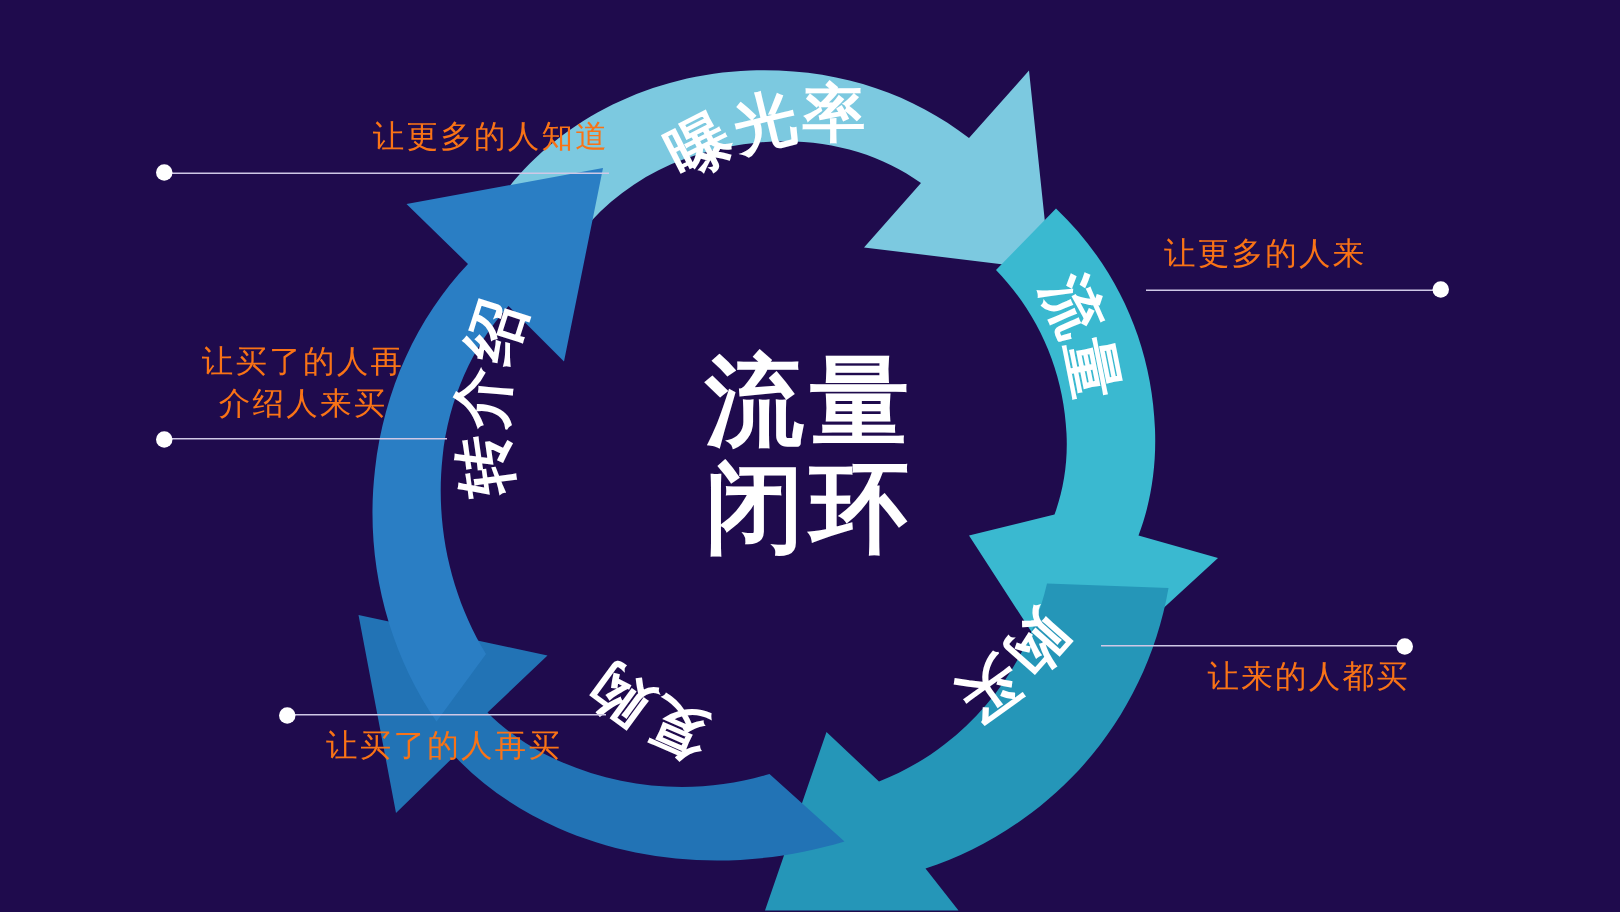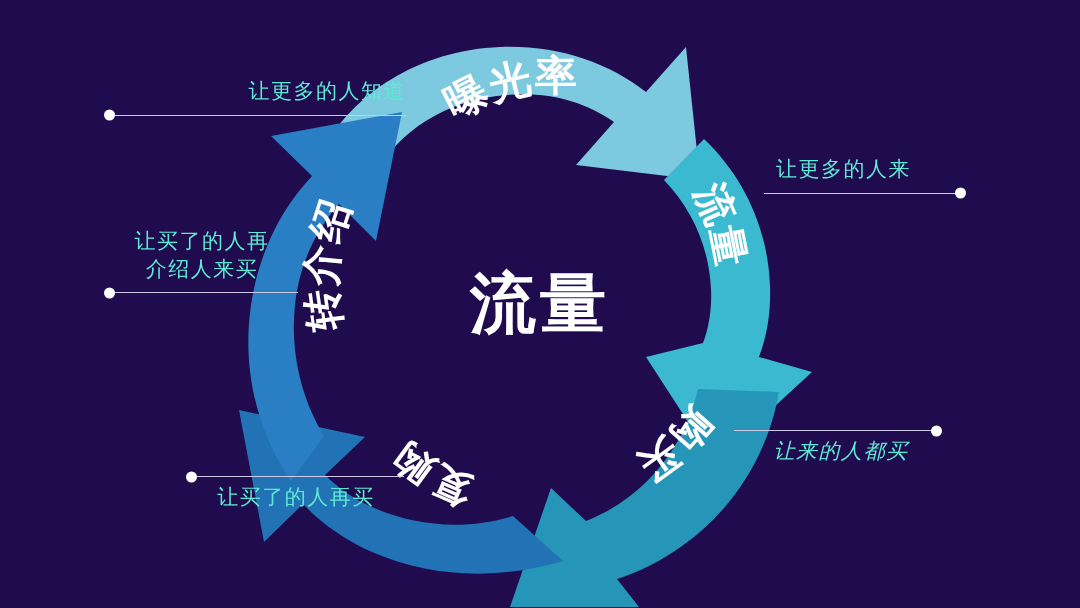--- a/index.html
+++ b/index.html
@@ -44,21 +44,21 @@
     color: #ffffff;
     font-size: 66px;
     font-weight: 700;
     line-height: 1.07;
     letter-spacing: 4px;
     text-align: center;
     font-family: "DejaVu Sans", "Liberation Sans", sans-serif;
   }
   .callout {
     position: absolute;
-    color: #5eead4;
+    color: #f97316;
     font-size: 21px;
     font-weight: 500;
     letter-spacing: 1.5px;
     line-height: 1.32;
     font-family: "DejaVu Sans", "Liberation Sans", sans-serif;
     white-space: nowrap;
   }
   .callout .txt { display: block; }
   .rule {
     position: relative;
@@ -83,21 +83,21 @@
 
   #co-referral { left: 106px; top: 228px; text-align: center; }
   #co-referral .rule { width: 192px; margin-top: 9px; }
 
   #co-repeat { left: 188px; top: 476px; text-align: center; }
   #co-repeat .rule { width: 216px; margin-bottom: 7px; }
 
   #co-traffic { left: 776px; top: 156px; text-align: left; }
   #co-traffic .rule { width: 200px; margin-top: 9px; margin-left: -12px; }
 
-  #co-purchase { left: 742px; top: 430px; text-align: center; font-style: italic; }
+  #co-purchase { left: 742px; top: 430px; text-align: right; }
   #co-purchase .rule { width: 206px; margin-bottom: 7px; margin-left: -8px; }
 </style>
 </head>
 <body>
 
 <div id="stage" style="background: rgb(31, 11, 77);">
 
   <svg id="ring-svg" viewBox="0 0 1080 608">
     <defs>
 
@@ -189,20 +189,21 @@
       <textPath href="#p-repurchase" startOffset="50%" text-anchor="middle">复购</textPath>
     </text>
 
     <text class="seg-label" style="font-size:41px">
       <textPath href="#p-referral" startOffset="50%" text-anchor="middle">转介绍</textPath>
     </text>
   </svg>
 
   <div class="center-title">
     <div class="ct-line">流量</div>
+    <div class="ct-line">闭环</div>
   </div>
 
   <div class="callout" id="co-awareness">
     <span class="txt">让更多的人知道</span>
     <div class="rule">
       <span class="dot left"></span>
     </div>
   </div>
 
   <div class="callout" id="co-repeat">

